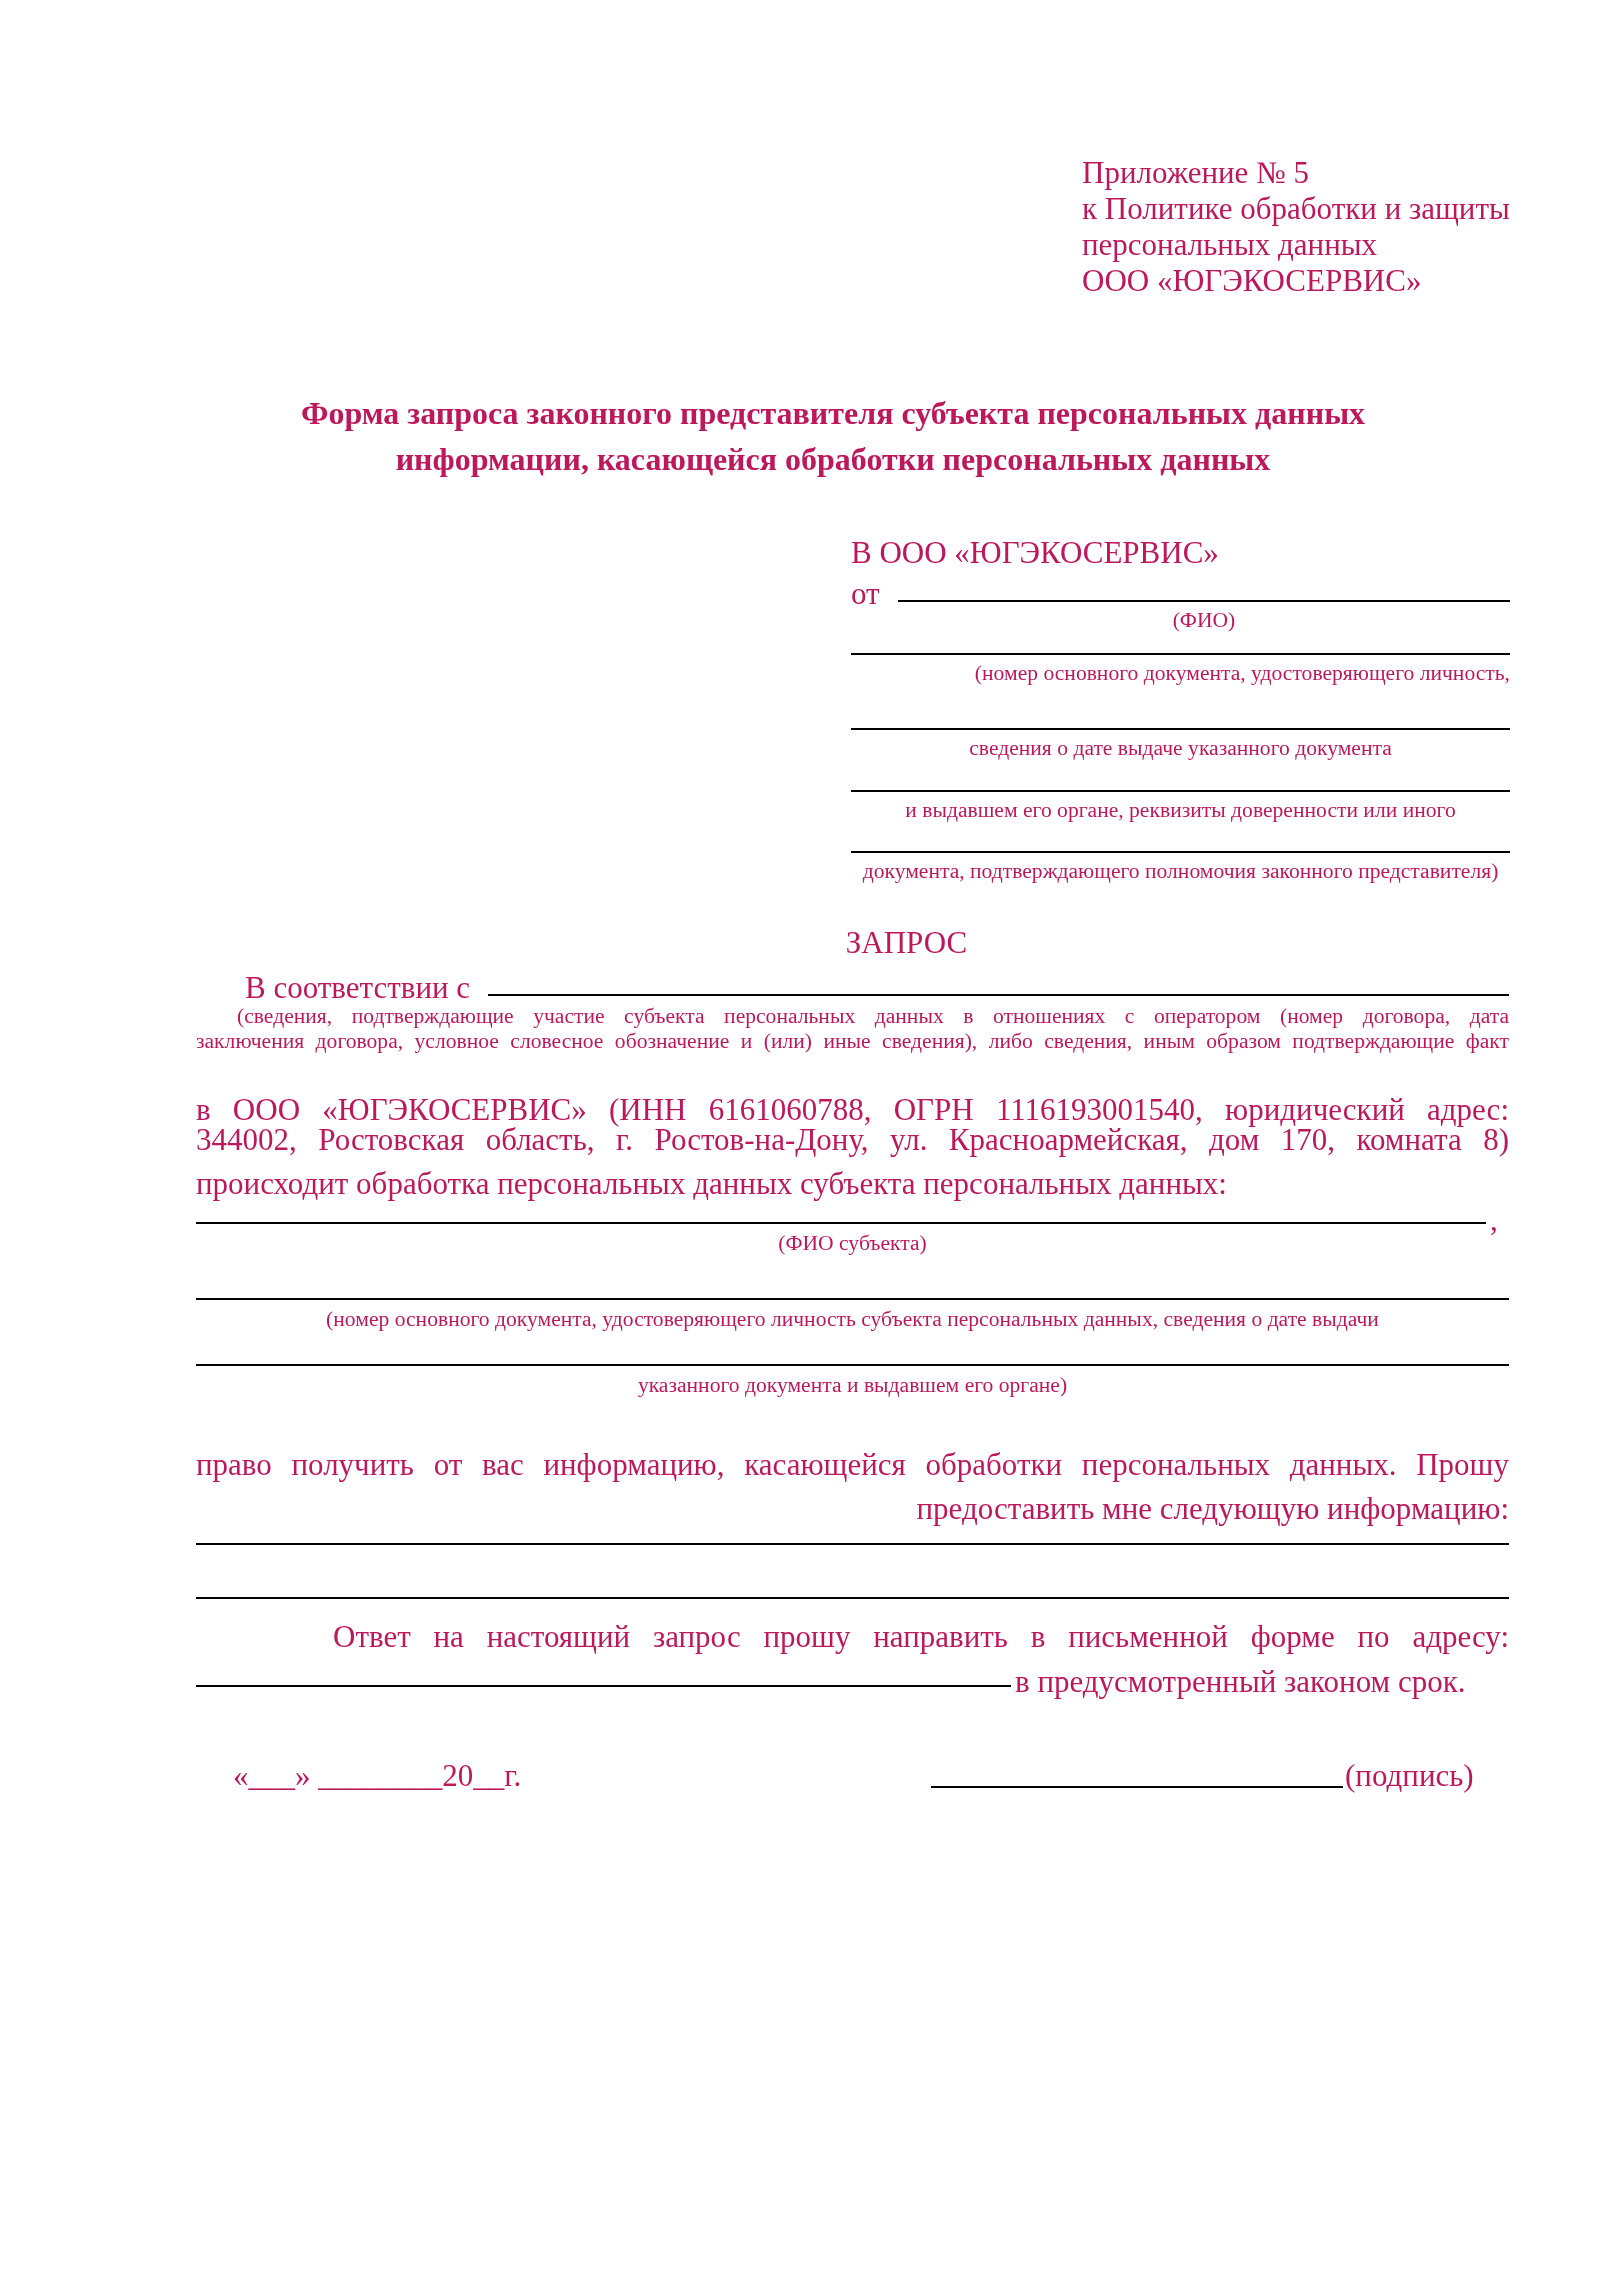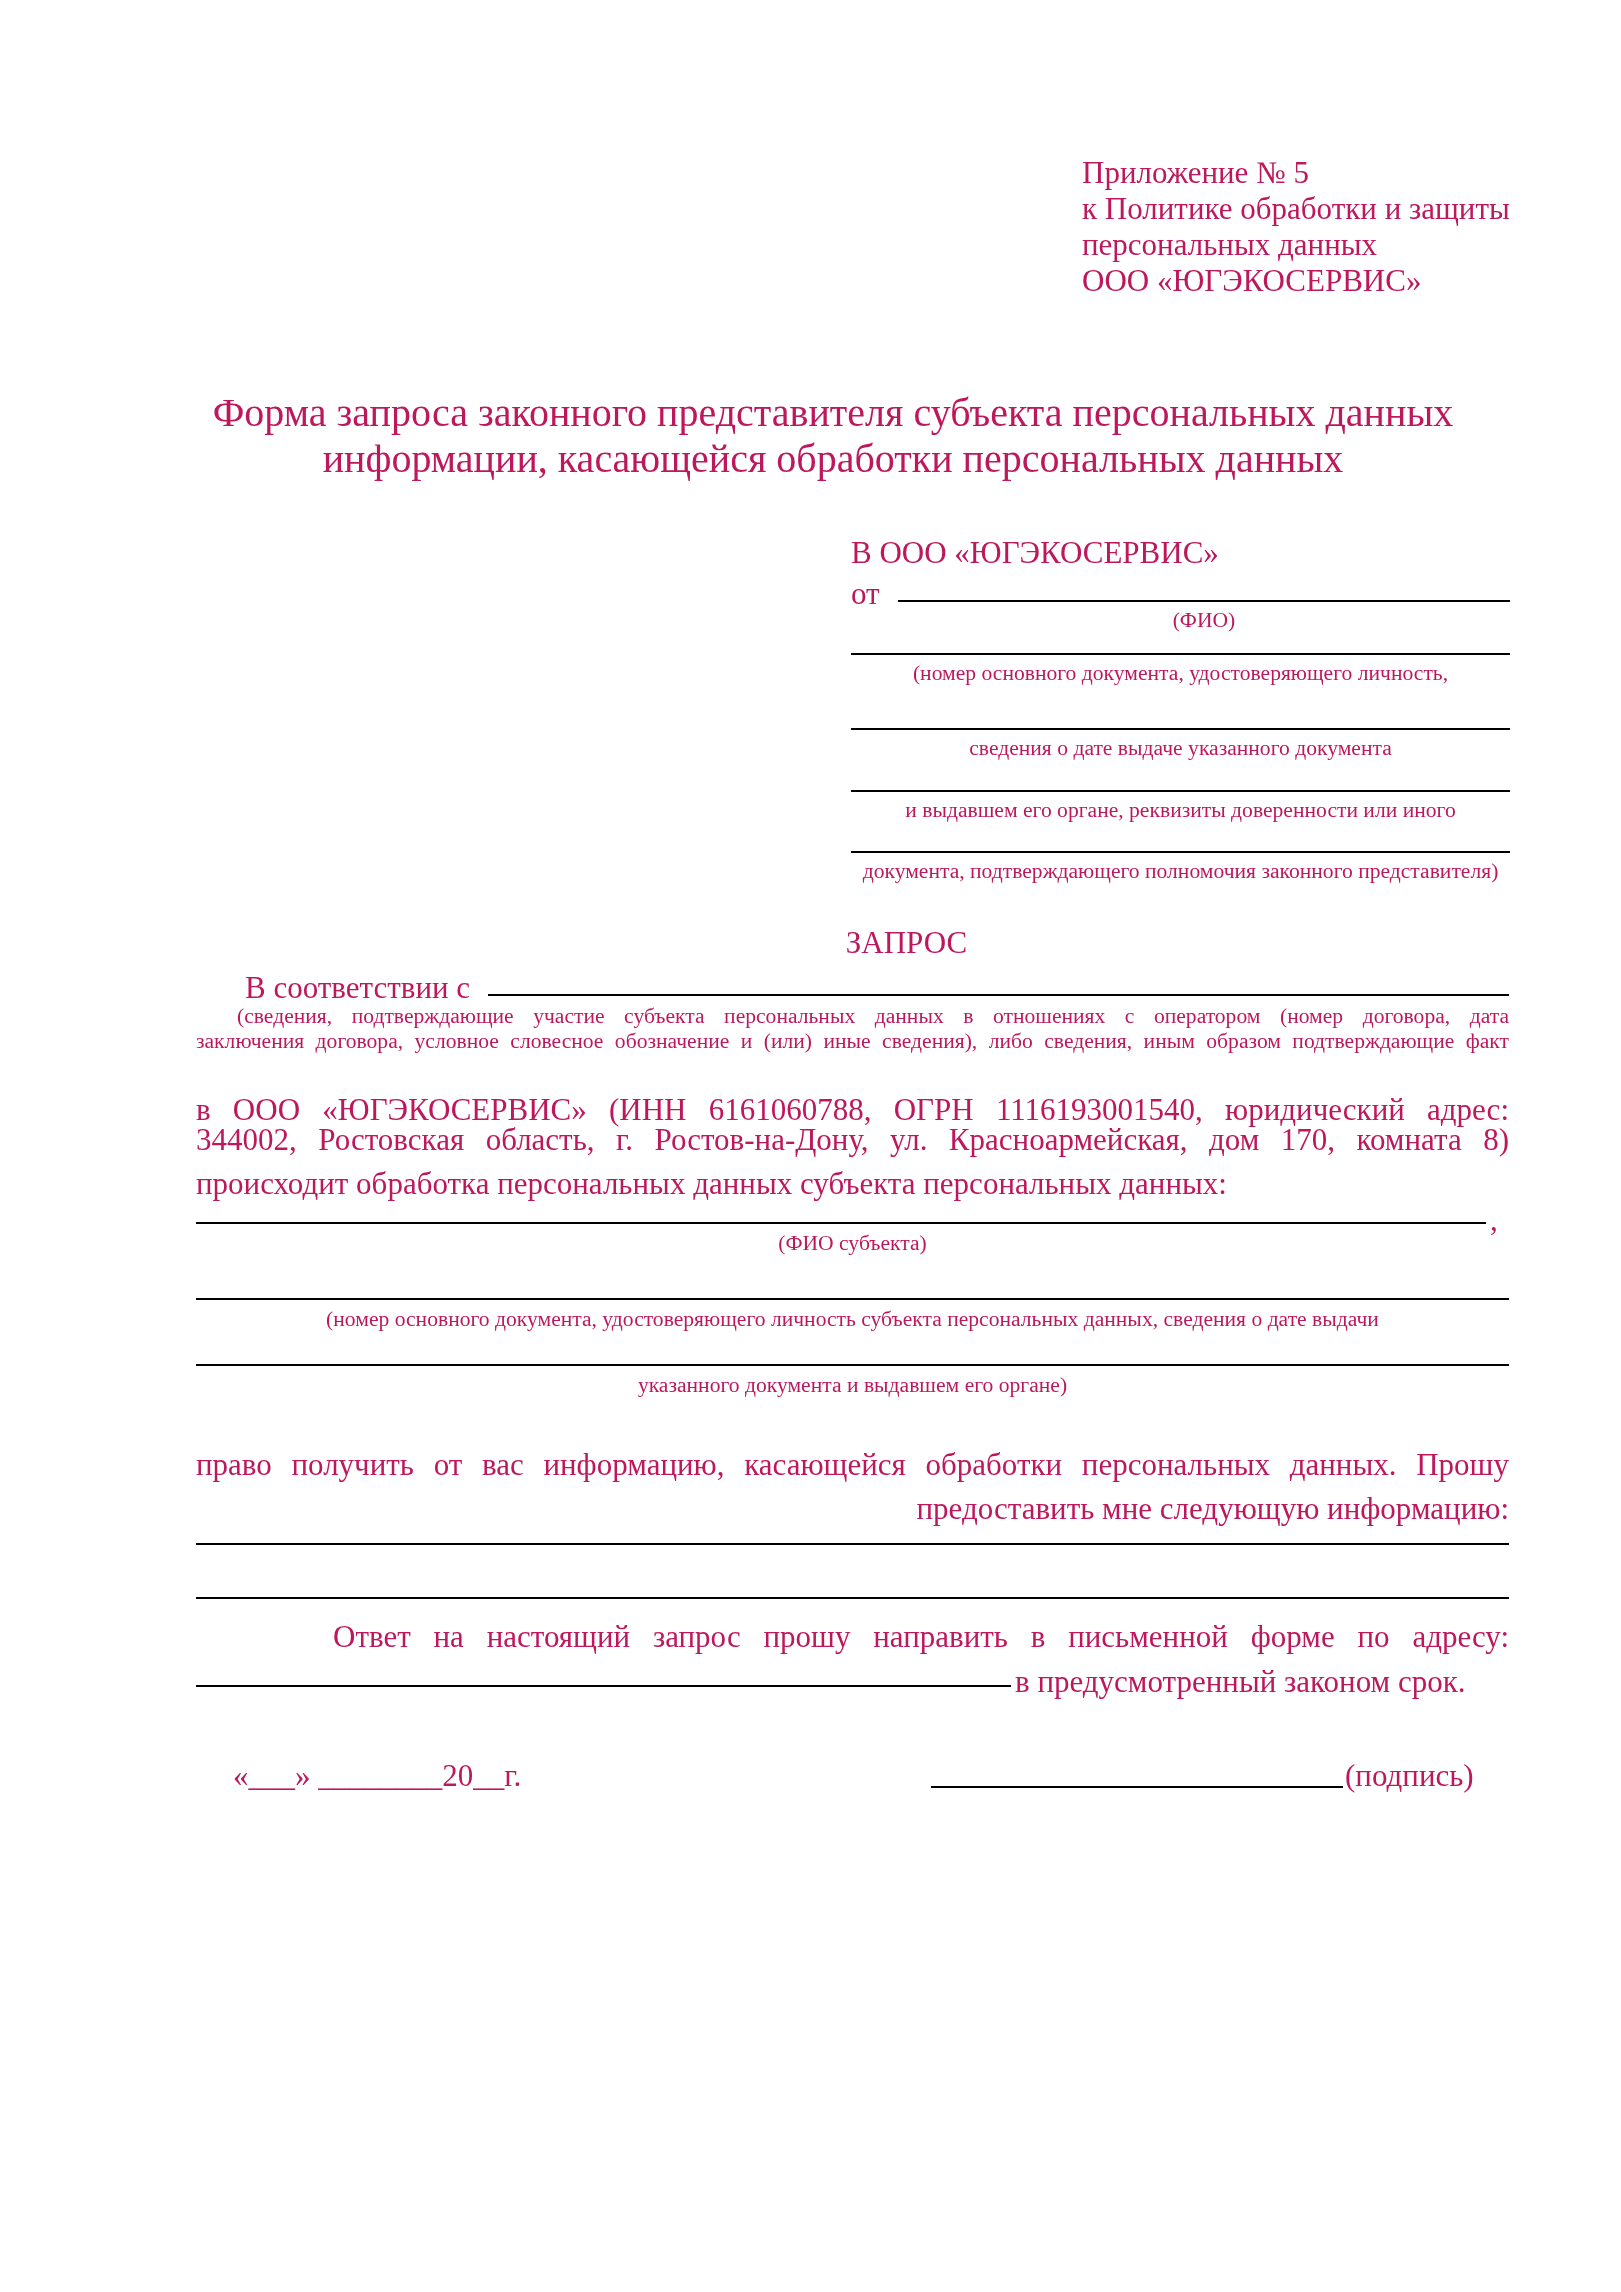--- a/index.html
+++ b/index.html
@@ -8,21 +8,21 @@
     width:1621px;height:2293px;
     background:#ffffff;
     color:#be185d;
     font-family:"Liberation Serif", serif;
     font-size:31px;
     line-height:44px;
     overflow:hidden;
   }
   .abs{position:absolute;}
   .small{font-size:21.6px;line-height:25.5px;}
-  .ttl{font-weight:normal;font-size:40px;line-height:46px;}
+  .ttl{font-weight:bold;font-size:32px;line-height:46px;}
   .ctr{text-align:center;}
   .just{text-align:justify;text-align-last:justify;}
   .hr{position:absolute;height:0;border-bottom:2.9px solid #000;}
   .annex{line-height:36px;}
 </style>
 </head>
 <body>
 
 <div class="page">
 
@@ -37,21 +37,21 @@
     <div>Форма запроса законного представителя субъекта персональных данных</div>
     <div>информации, касающейся обработки персональных данных</div>
   </div>
 
   <div class="abs" style="left:851px;top:531px;">В ООО «ЮГЭКОСЕРВИС»</div>
   <div class="abs" style="left:851px;top:572px;">от</div>
   <div class="hr" style="left:898px;top:600px;width:612px;"></div>
   <div class="abs small ctr" style="left:898px;top:608px;width:612px;">(ФИО)</div>
 
   <div class="hr" style="left:851px;top:653px;width:659px;"></div>
-  <div class="abs small ctr" style="left:851px;top:661px;width:659px;">(номер основного документа, удостоверяющего личность,</div>
+  <div class="abs small ctr" style="left:851px;top:661px;width:659px;text-align:right;">(номер основного документа, удостоверяющего личность,</div>
 
   <div class="hr" style="left:851px;top:728px;width:659px;"></div>
   <div class="abs small ctr" style="left:851px;top:736px;width:659px;">сведения о дате выдаче указанного документа</div>
 
   <div class="hr" style="left:851px;top:790px;width:659px;"></div>
   <div class="abs small ctr" style="left:851px;top:798px;width:659px;">и выдавшем его органе, реквизиты доверенности или иного</div>
 
   <div class="hr" style="left:851px;top:851px;width:659px;"></div>
   <div class="abs small ctr" style="left:851px;top:859px;width:659px;">документа, подтверждающего полномочия законного представителя)</div>
 

